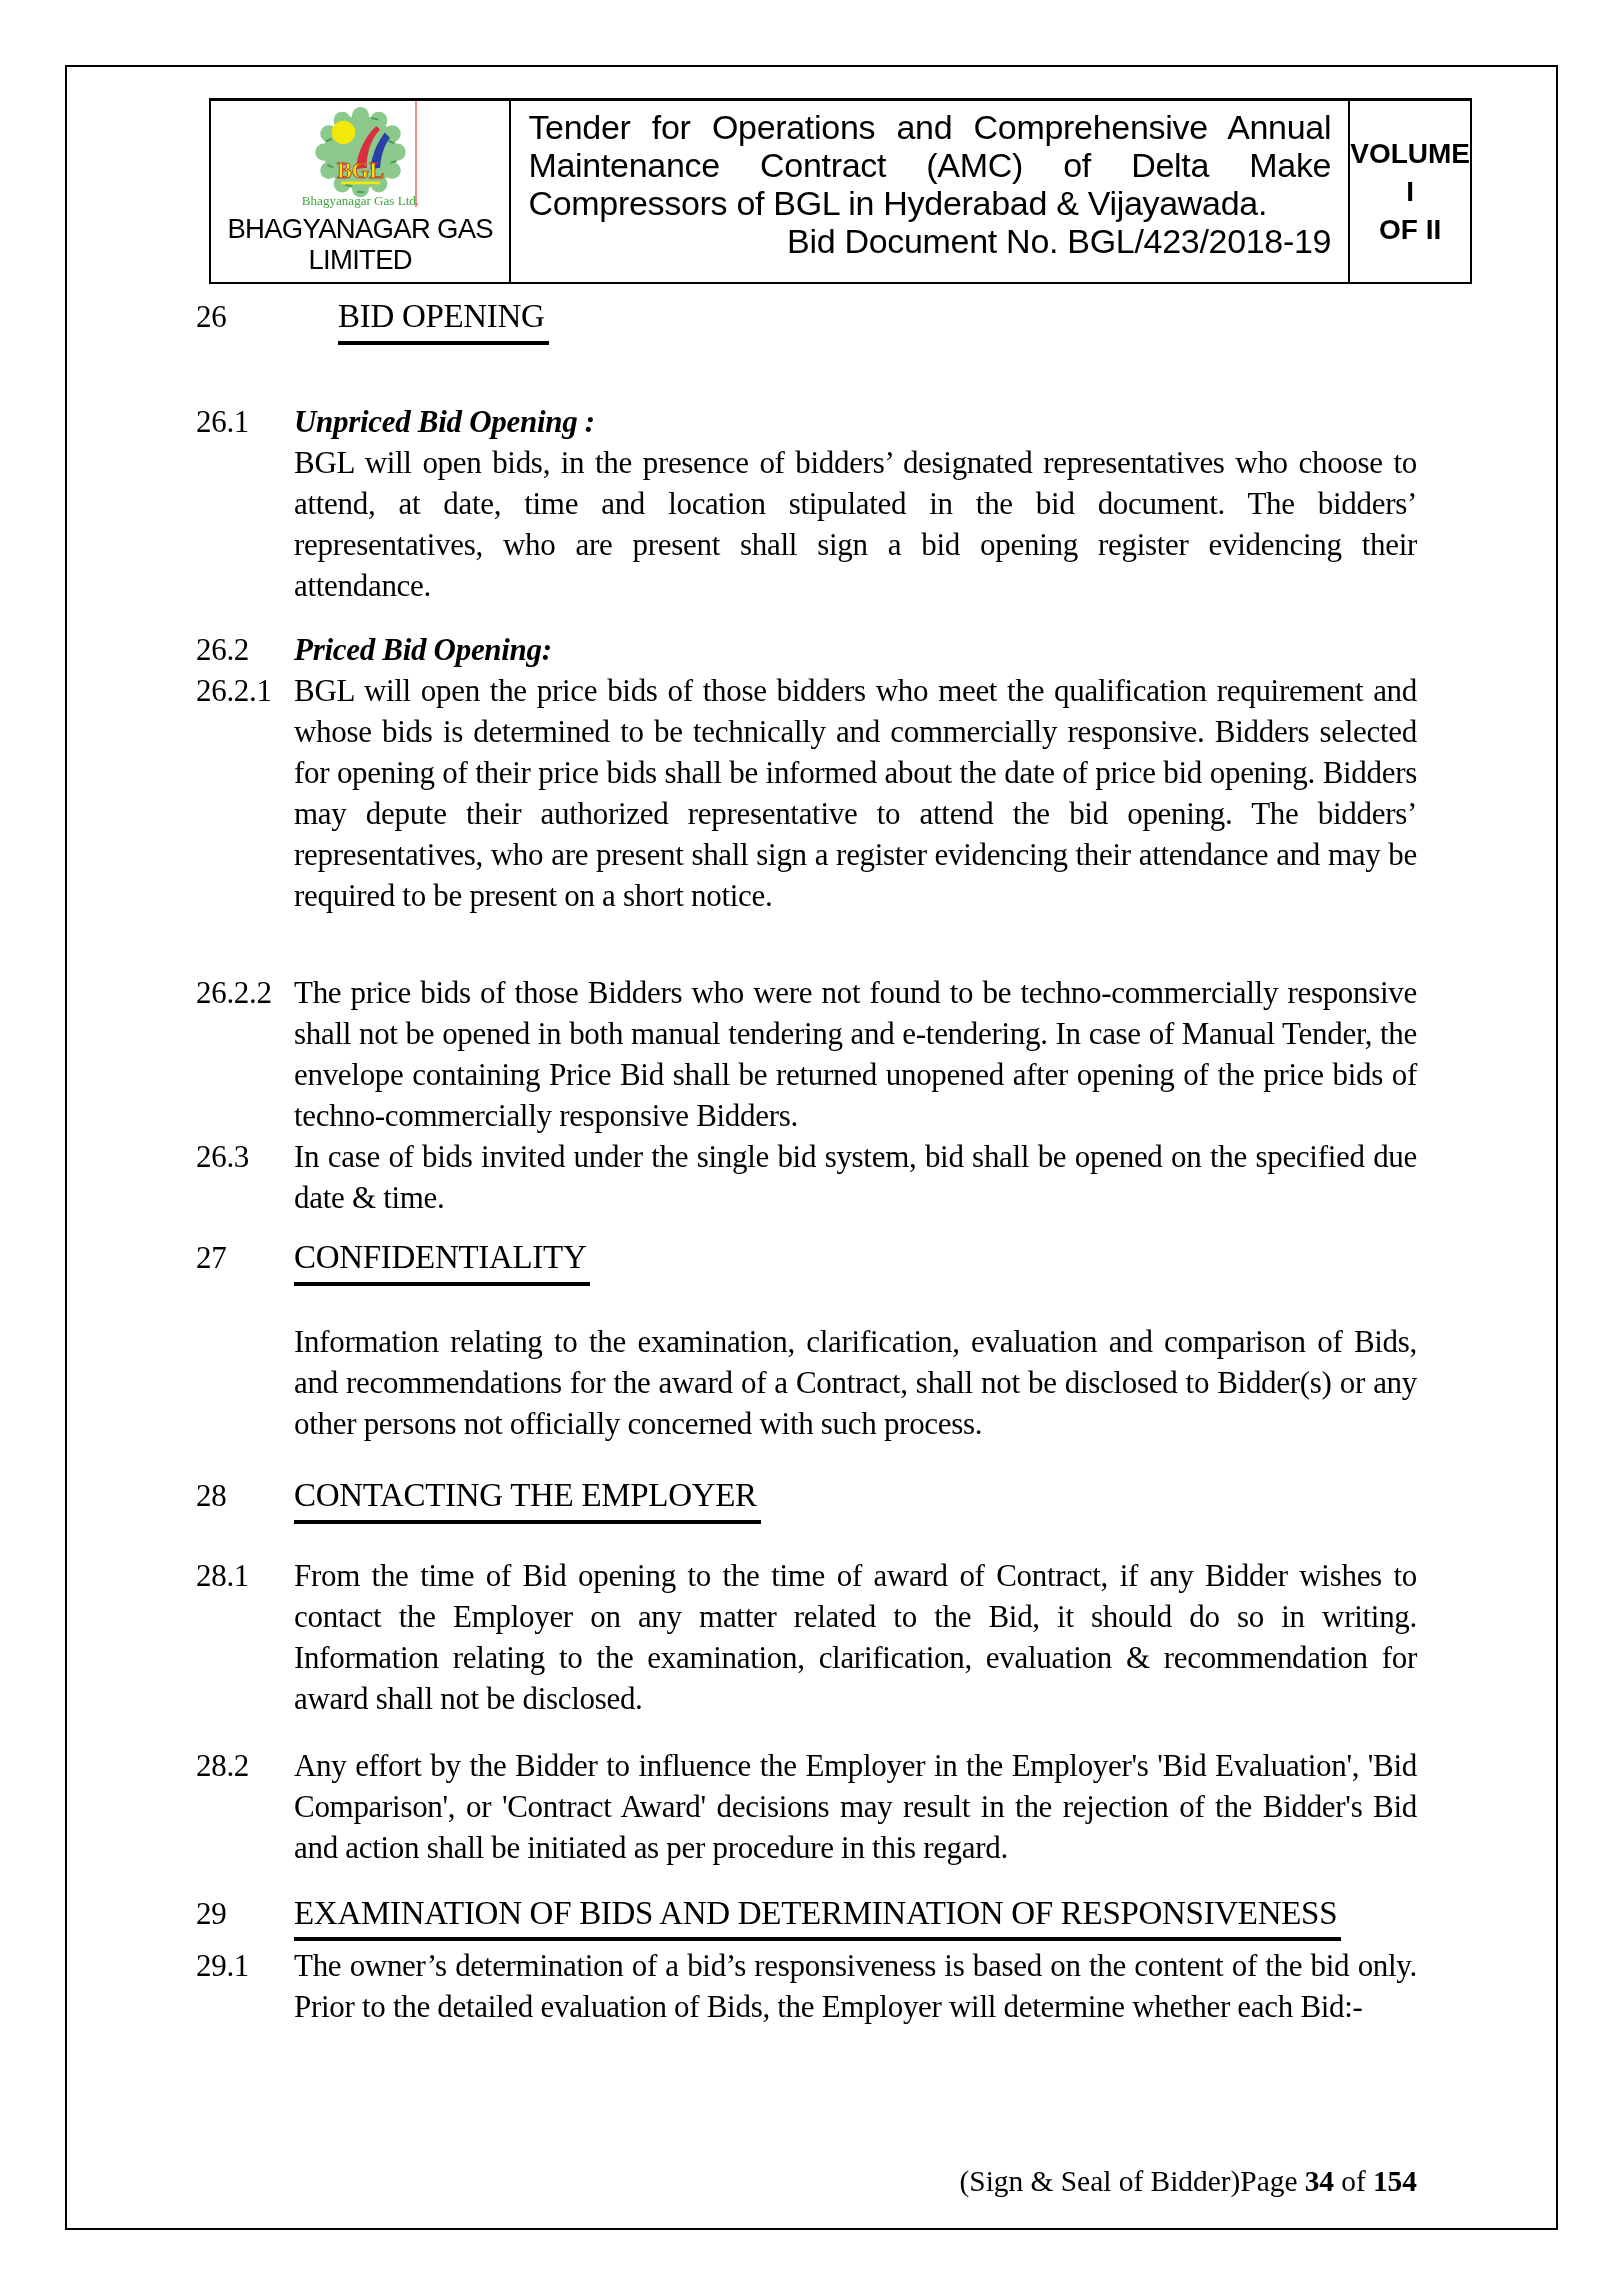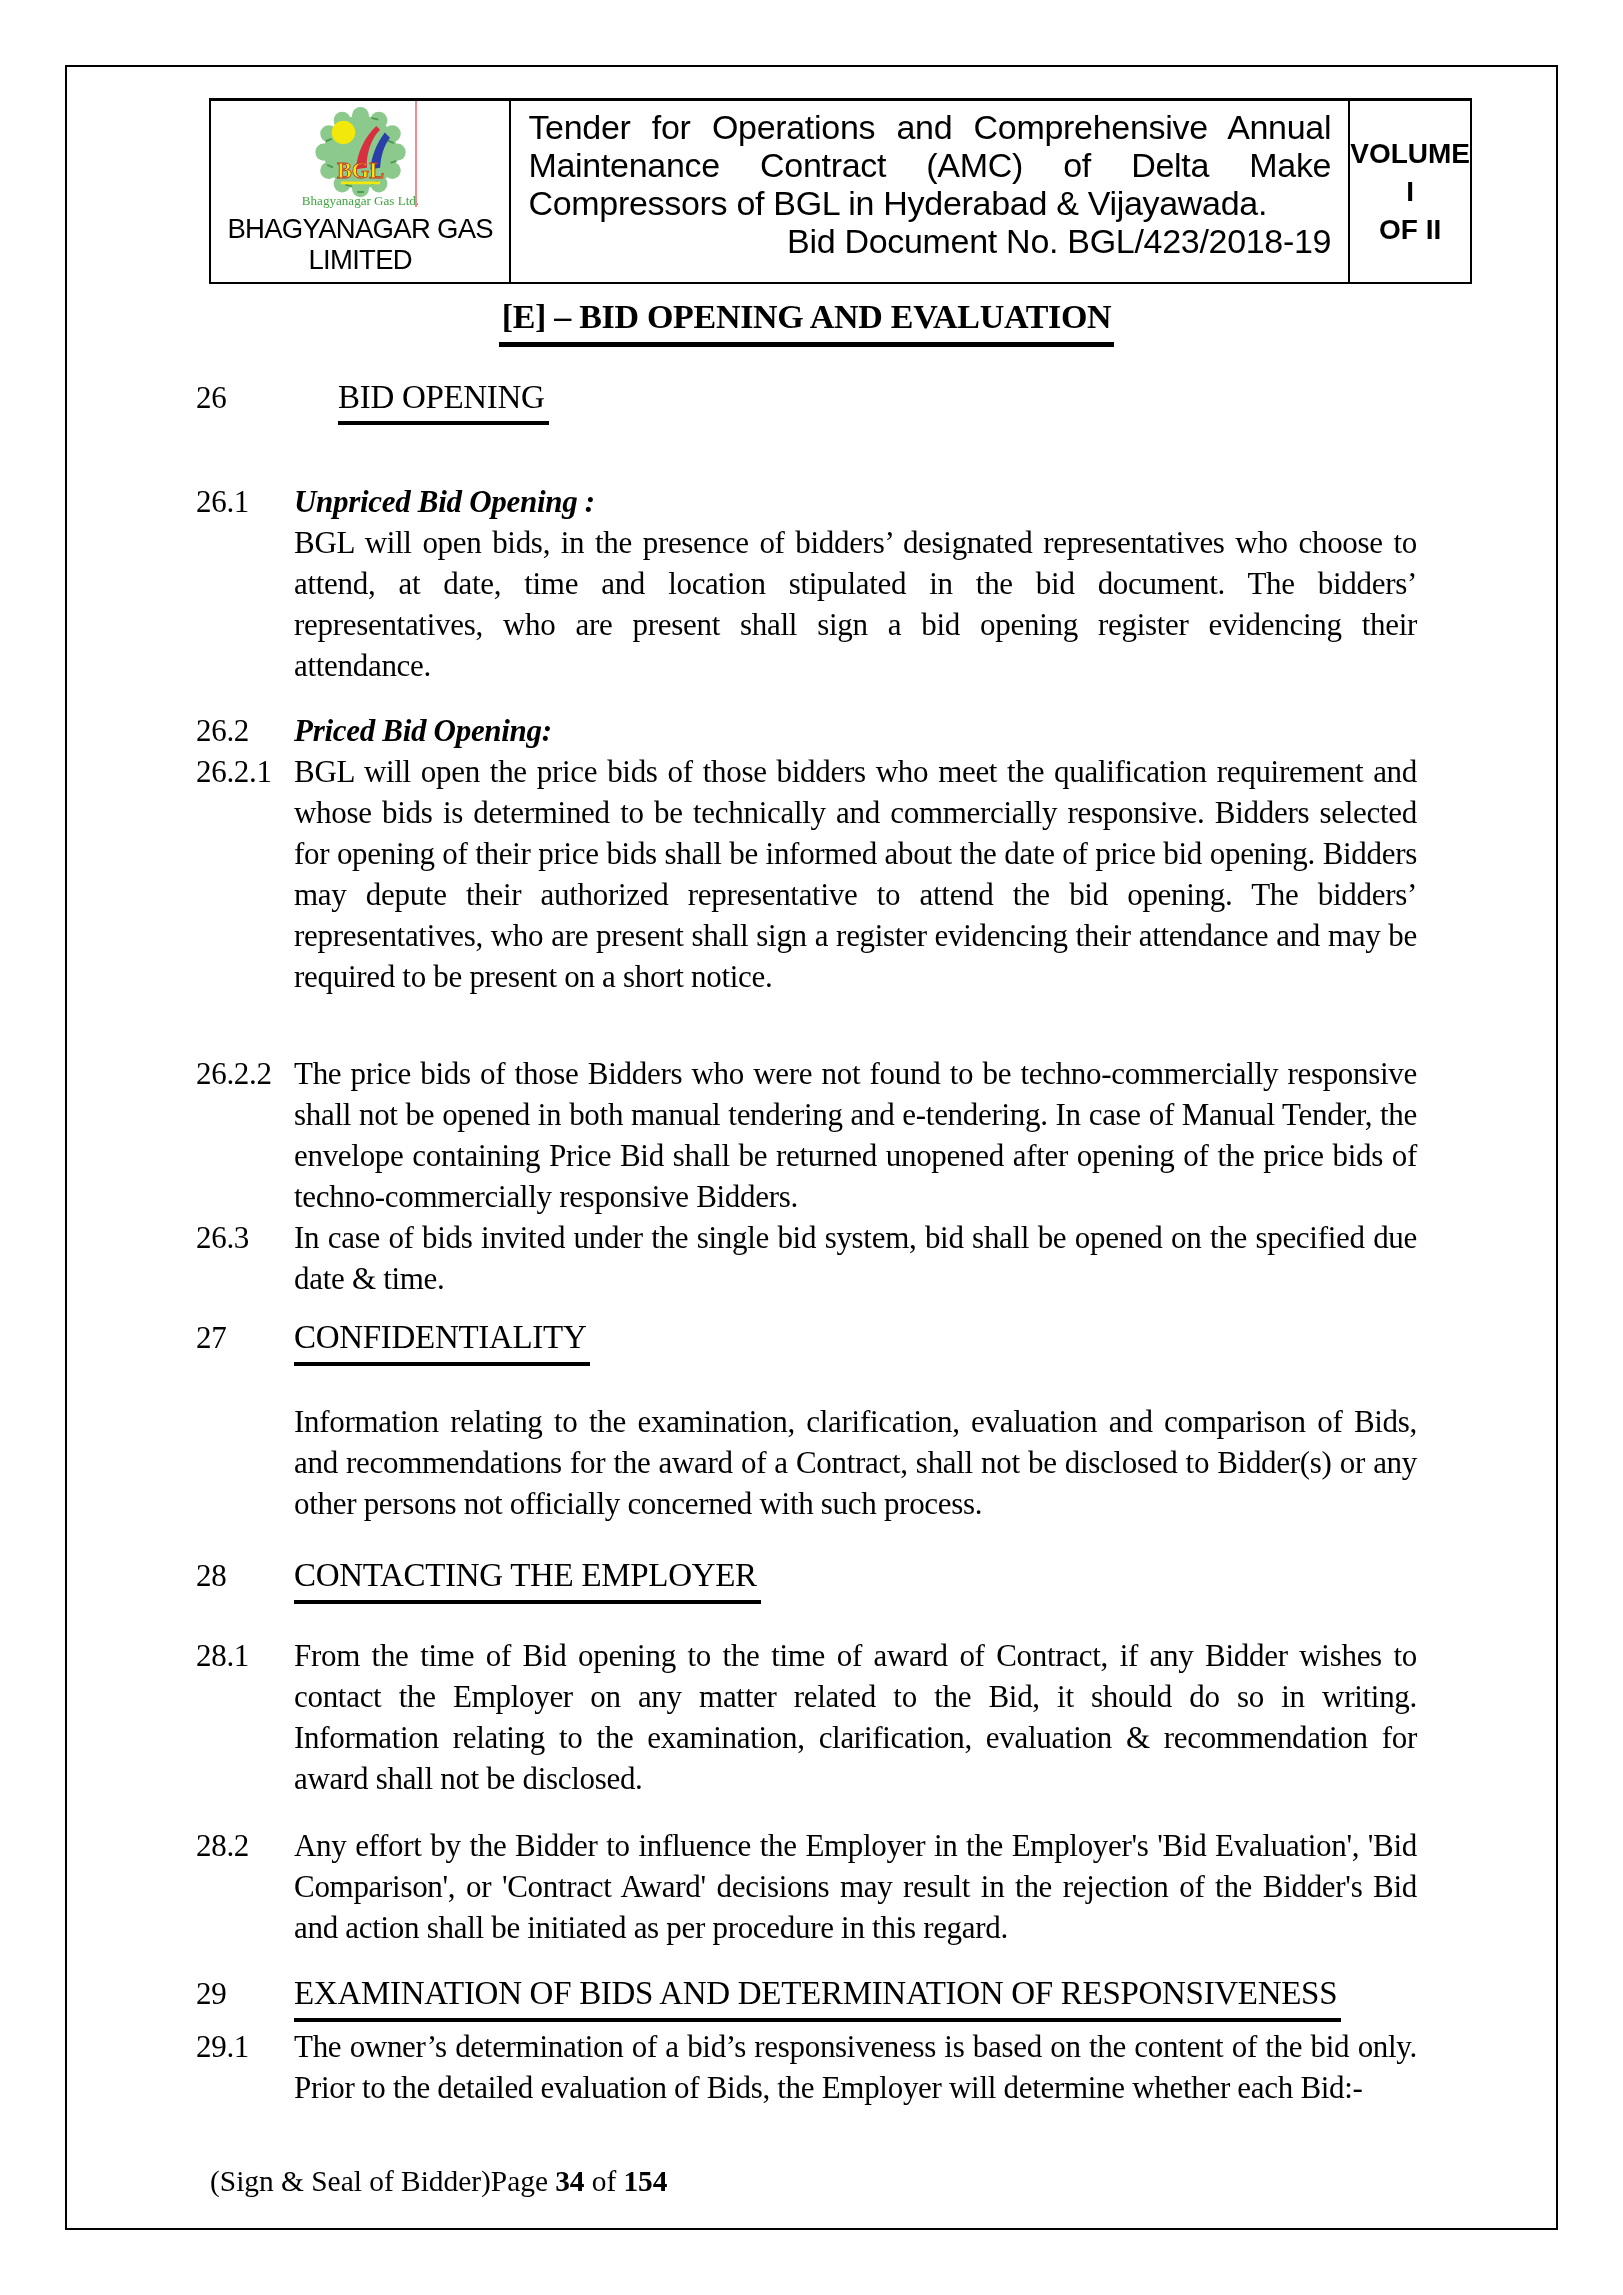--- a/index.html
+++ b/index.html
@@ -96,22 +96,22 @@
   #sections .row:nth-child(6){margin-bottom:18.3px;}
   #sections .row:nth-child(7){margin-bottom:35px;}
   #sections .row:nth-child(8){margin-bottom:31px;}
   #sections .row:nth-child(9){margin-bottom:31px;}
   #sections .row:nth-child(10){margin-bottom:26px;}
   #sections .row:nth-child(11){margin-bottom:25px;}
   #sections .row:nth-child(12){margin-bottom:3.9px;}
   
   .footer{
     position:absolute;
-    left:210px;top:2165px;width:1221px;
-    display:flex;justify-content:flex-start;align-items:baseline;
+    left:196px;top:2165px;width:1221px;
+    display:flex;justify-content:flex-end;align-items:baseline;
     font-size:29.4px;
   }
   .footer-right span{margin-right:7.2px;}
   .footer-right span:last-child{margin-right:0;}
   .fw-b{font-weight:bold;}
 </style>
 </head>
 <body>
 
 <div class="page">
@@ -170,23 +170,20 @@
 
     <div class="cell volume-cell">
       <div>VOLUME I</div>
       <div>OF II</div>
     </div>
 
   </div>
 
   <div class="content">
 
-    <div class="h-page-wrap">
-      <span class="h-page">[E] – BID OPENING AND EVALUATION</span>
-    </div>
 
     <div id="sections">
 
       <div class="row">
         <div class="num">26</div>
         <div class="txt"><span class="h-main">BID OPENING</span></div>
       </div>
 
       <div class="row">
         <div class="num">26.1</div>

